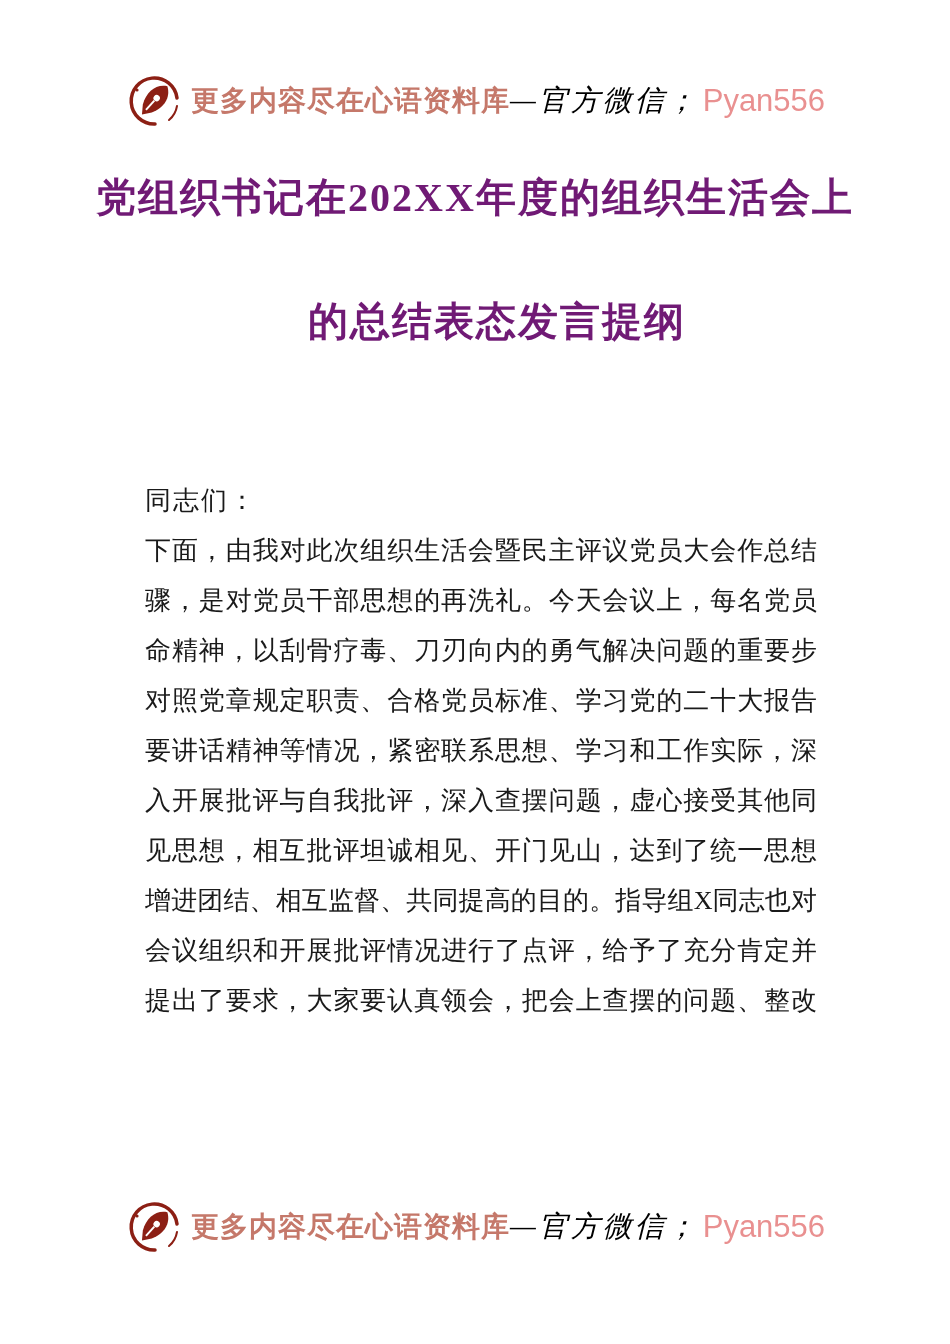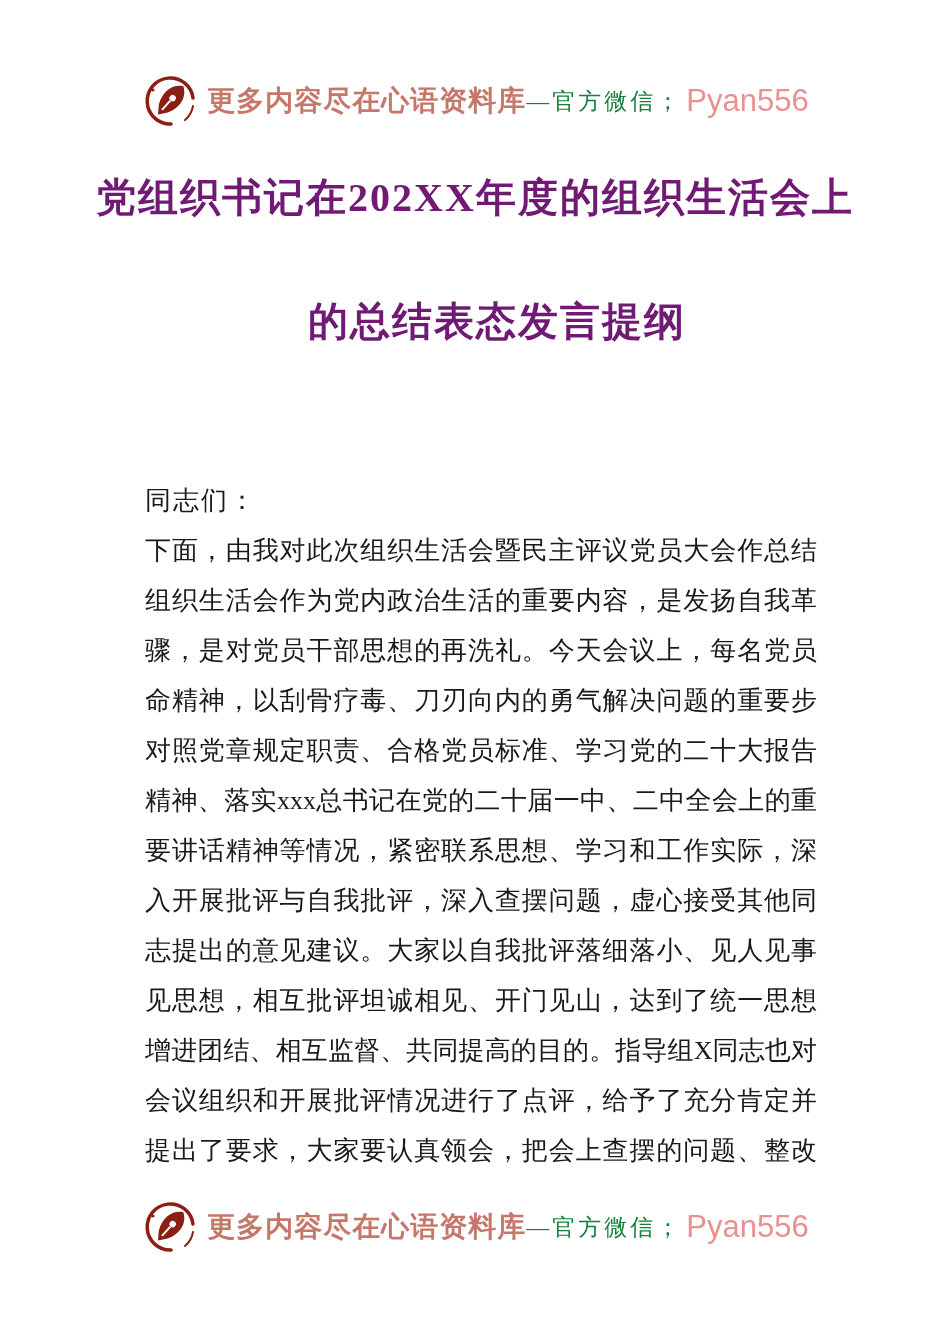--- a/index.html
+++ b/index.html
@@ -27,22 +27,23 @@
   .logo { width: 58px; height: 58px; flex: 0 0 auto; }
   .logo svg { display: block; }
   .brand-slogan {
     color: #c5786a;
     font-size: 28px;
     letter-spacing: 1px;
     margin-left: 8px;
     font-weight: 600;
   }
   .brand-channel {
-    color: #15803d;
-    font-size: 23px;
+    color: #000000;
+    font-size: 29px;
+    font-style: italic;
     letter-spacing: 3px;
   }
   .brand-account {
     color: #e99090;
     font-size: 31px;
     font-family: "Liberation Sans", "DejaVu Sans", sans-serif;
     margin-left: 4px;
   }
 
   
@@ -105,28 +106,25 @@
     <span class="brand-channel">—官方微信；</span>
     <span class="brand-account">Pyan556</span>
   </div>
 
   <h1 class="title-line title-line1">党组织书记在202XX年度的组织生活会上</h1>
   <h1 class="title-line title-line2">的总结表态发言提纲</h1>
 
   <div class="doc-body">
     <div class="body-line salutation">同志们：</div>
     <div class="body-line">下面，由我对此次组织生活会暨民主评议党员大会作总结</div>
-    <div class="body-line">组织生活会作为党内政治生活的重要内容，是发扬自我革</div>
     <div class="body-line">骤，是对党员干部思想的再洗礼。今天会议上，每名党员</div>
     <div class="body-line">命精神，以刮骨疗毒、刀刃向内的勇气解决问题的重要步</div>
     <div class="body-line">对照党章规定职责、合格党员标准、学习党的二十大报告</div>
-    <div class="body-line">精神、落实xxx总书记在党的二十届一中、二中全会上的重</div>
     <div class="body-line">要讲话精神等情况，紧密联系思想、学习和工作实际，深</div>
     <div class="body-line">入开展批评与自我批评，深入查摆问题，虚心接受其他同</div>
-    <div class="body-line">志提出的意见建议。大家以自我批评落细落小、见人见事</div>
     <div class="body-line">见思想，相互批评坦诚相见、开门见山，达到了统一思想</div>
     <div class="body-line">增进团结、相互监督、共同提高的目的。指导组X同志也对</div>
     <div class="body-line">会议组织和开展批评情况进行了点评，给予了充分肯定并</div>
     <div class="body-line">提出了要求，大家要认真领会，把会上查摆的问题、整改</div>
   </div>
 
   <div class="brand brand-footer">
     <span class="logo">
       <svg width="58" height="58" viewBox="0 0 58 58" xmlns="http://www.w3.org/2000/svg">
         <path d="M52 26 A23 23 0 1 0 30 52" stroke="#8c1f14" stroke-width="3.5" fill="none" stroke-linecap="round"></path>

